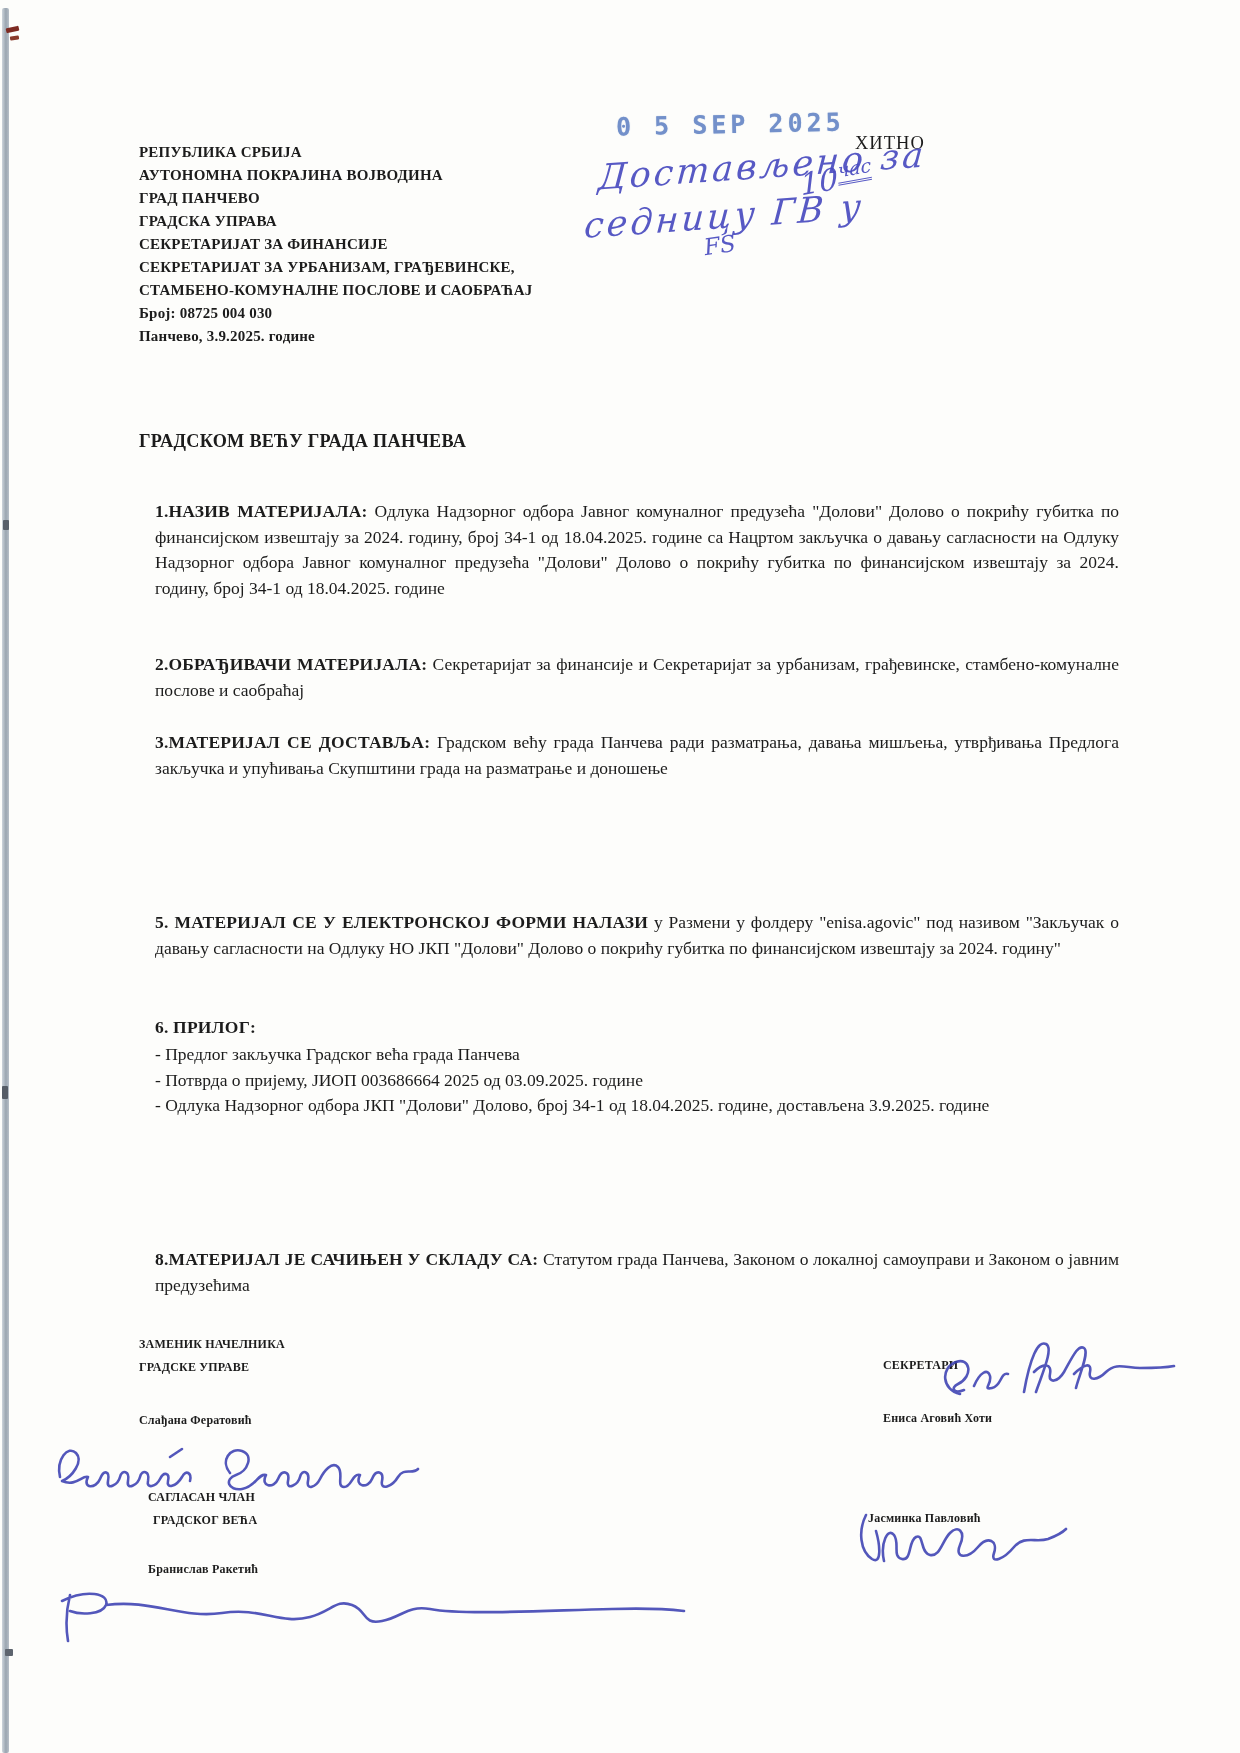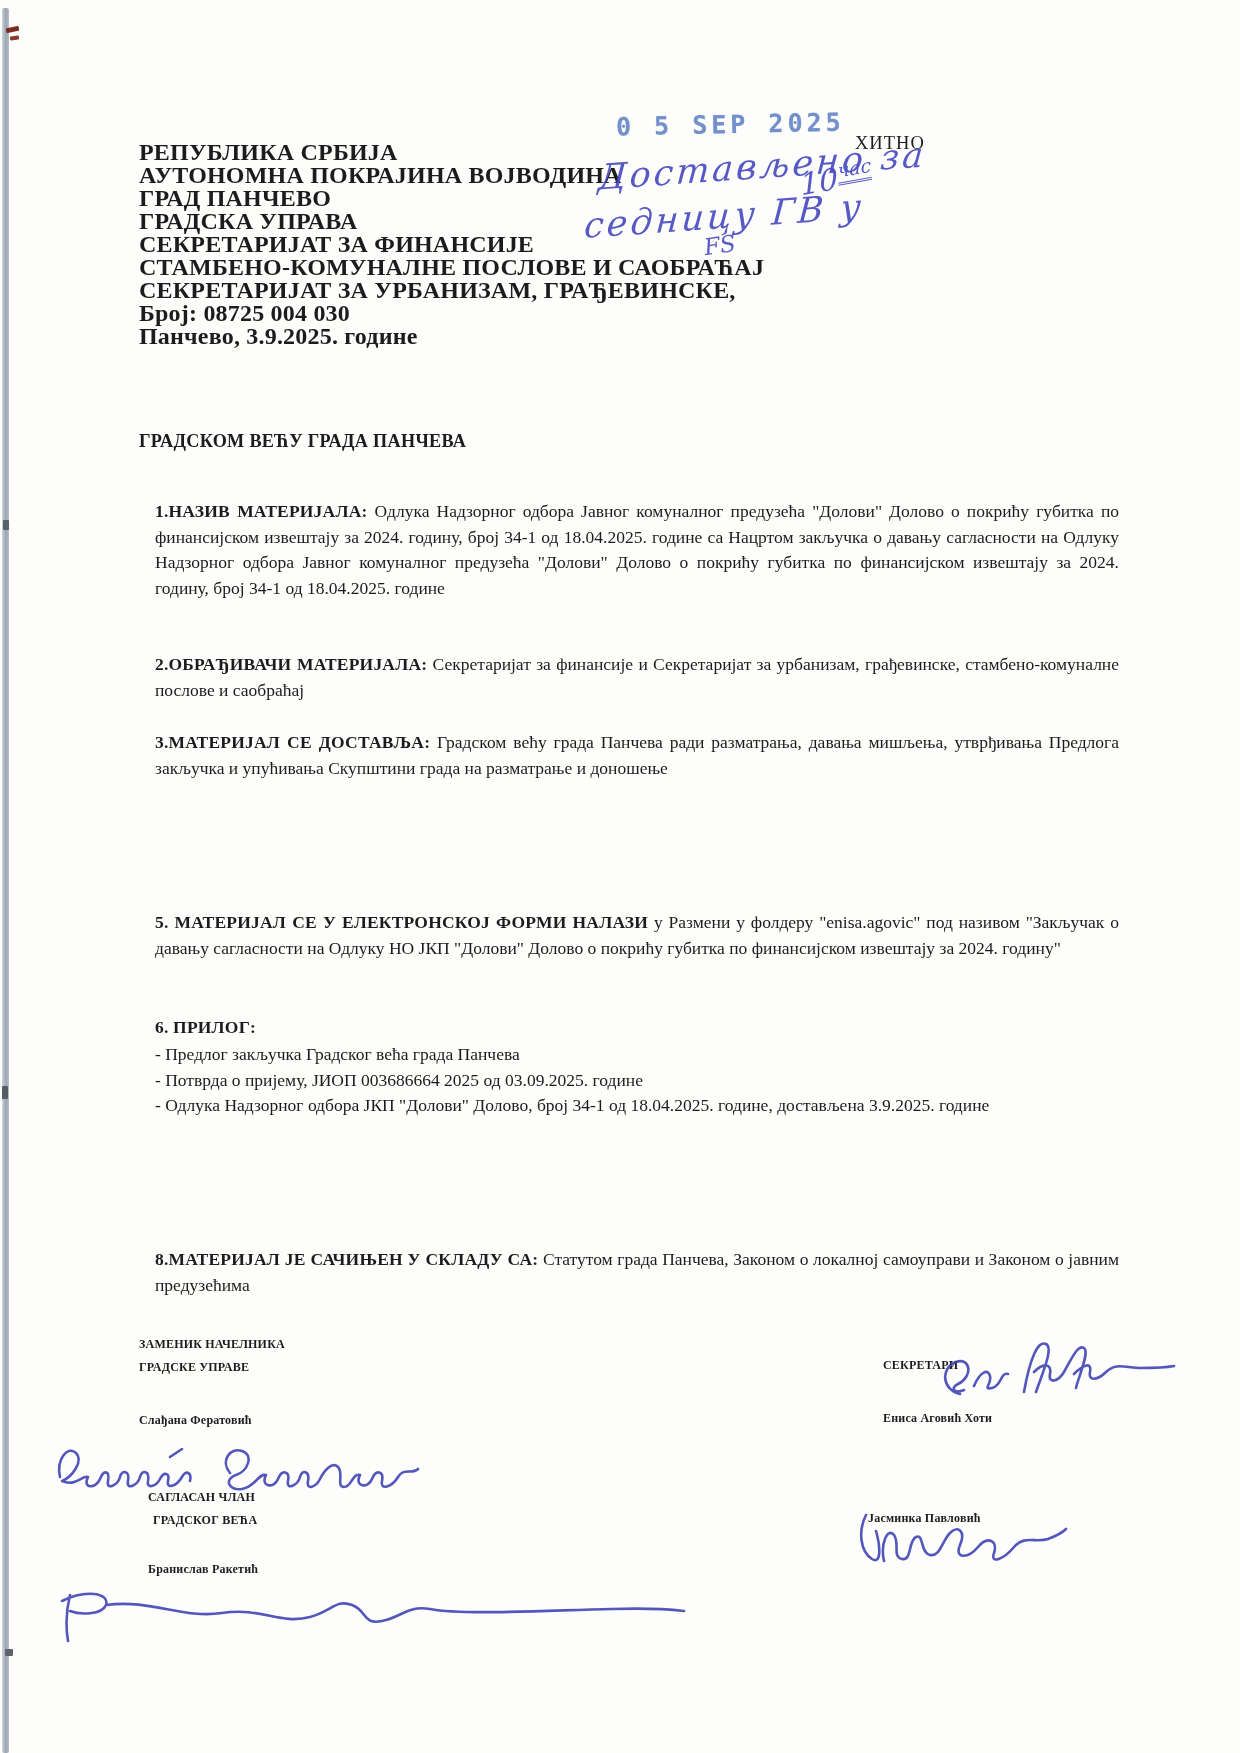--- a/index.html
+++ b/index.html
@@ -13,21 +13,21 @@
     background:linear-gradient(to right,#cdd4db,#9aa5b0 55%,#b7bfc8);
     border-radius:2px;
   }
   .speck{position:absolute;border-radius:1px;}
   .speck.k1{left:6px;top:27px;width:13px;height:5px;background:#7d2a22;transform:rotate(-12deg);}
   .speck.k2{left:10px;top:36px;width:9px;height:4px;background:#8a3a2c;transform:rotate(-8deg);}
   .speck.k3{left:3px;top:520px;width:6px;height:10px;background:#59606a;}
   .speck.k4{left:2px;top:1086px;width:6px;height:13px;background:#555c66;}
   .speck.k5{left:5px;top:1649px;width:8px;height:7px;background:#5d646e;}
 
-  .letterhead{position:absolute;left:139px;top:141px;font-weight:bold;font-size:24px;line-height:23px;letter-spacing:.2px;}
+  .letterhead{position:absolute;left:139px;top:141px;font-weight:bold;font-size:15px;line-height:23px;letter-spacing:.2px;}
   .letterhead div{white-space:nowrap;}
 
   .stamp{
     position:absolute;left:616px;top:110px;
     font-family:"DejaVu Sans Mono",monospace;font-weight:bold;
     font-size:25px;letter-spacing:4px;color:#5b7ec2;opacity:.85;
     transform:rotate(-1.2deg);text-shadow:0 0 1px rgba(91,126,194,.6);
     white-space:nowrap;
   }
   .urgent{position:absolute;left:855px;top:133px;font-weight:normal;font-size:18.5px;letter-spacing:1px;}
@@ -67,22 +67,22 @@
   <div class="speck k3"></div>
   <div class="speck k4"></div>
   <div class="speck k5"></div>
 
   <div class="letterhead">
     <div>РЕПУБЛИКА СРБИЈА</div>
     <div>АУТОНОМНА ПОКРАЈИНА ВОЈВОДИНА</div>
     <div>ГРАД ПАНЧЕВО</div>
     <div>ГРАДСКА УПРАВА</div>
     <div>СЕКРЕТАРИЈАТ ЗА ФИНАНСИЈЕ</div>
+    <div>СЕКРЕТАРИЈАТ ЗА УРБАНИЗАМ, ГРАЂЕВИНСКЕ,</div>
     <div>СТАМБЕНО-КОМУНАЛНЕ ПОСЛОВЕ И САОБРАЋАЈ</div>
-    <div>СЕКРЕТАРИЈАТ ЗА УРБАНИЗАМ, ГРАЂЕВИНСКЕ,</div>
     <div>Број: 08725 004 030</div>
     <div>Панчево, 3.9.2025. године</div>
   </div>
 
   <div class="stamp">0 5 SEP 2025</div>
   <div class="urgent">ХИТНО</div>
 
   <div class="hw hw1">Достављено за</div>
   <div class="hw hw2">седницу ГВ у</div>
   <div class="hw hw-time"><span>10</span><sup>час</sup></div>

